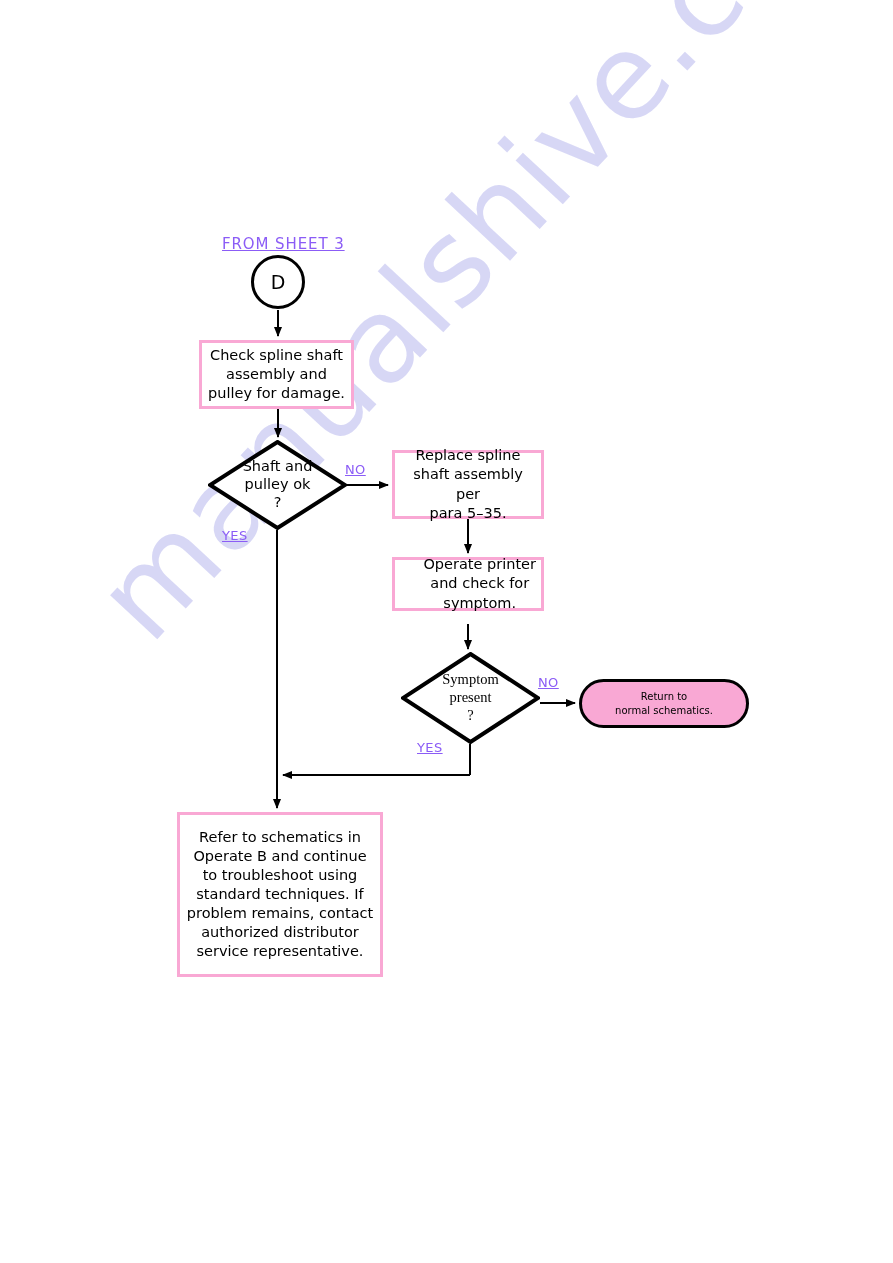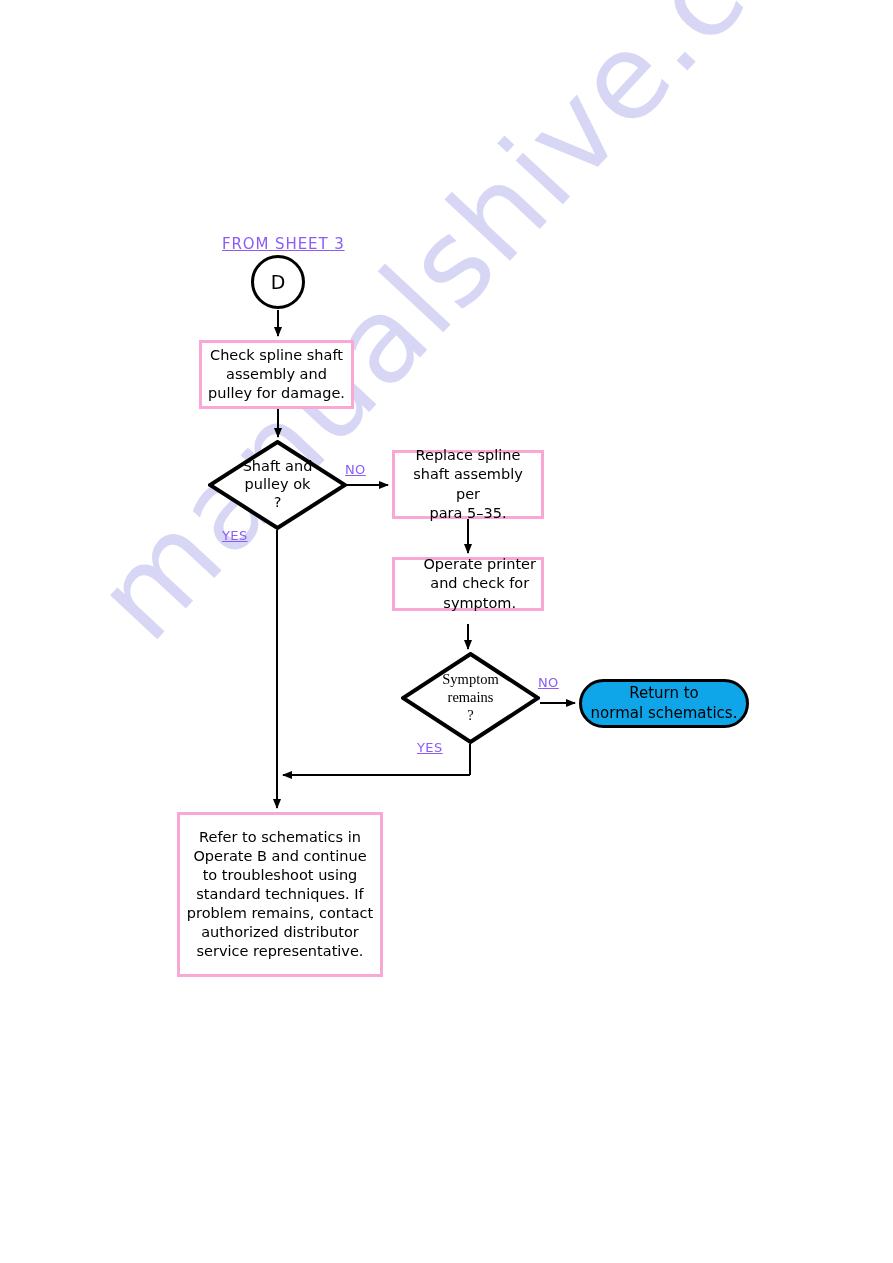--- a/index.html
+++ b/index.html
@@ -63,23 +63,23 @@
   }
   .process {
     border: 3px solid #f9a8d4;
     background: #fff;
     font-size: 14.5px;
     line-height: 1.32;
     padding: 3px 5px;
   }
   .terminator {
     border: 3.5px solid #000;
-    background: #0ea5e9;
+    background: #f9a8d4;
     border-radius: 26px;
-    font-size: 15px;
+    font-size: 10px;
     line-height: 1.32;
     padding: 2px 6px;
   }
   .connector-circle {
     border: 3.5px solid #000;
     background: #fff;
     border-radius: 50%;
     font-size: 19px;
     line-height: 1;
   }
@@ -216,21 +216,21 @@
         <div>symptom.</div>
       </div>
     </div>
 
     <div class="node decision" style="left:401px; top:652px; width:139px; height:92px;font-family:Liberation Serif, serif;">
       <svg class="dia-shape" viewBox="0 0 139 92" preserveAspectRatio="none">
         <polygon points="69.5,2 137,46 69.5,90 2,46" fill="#fff" stroke="#000" stroke-width="4"></polygon>
       </svg>
       <div class="dia-label">
         <div>Symptom</div>
-        <div>remains</div>
+        <div>present</div>
         <div>?</div>
       </div>
     </div>
 
     <div class="node terminator" style="left:579px; top:679px; width:170px; height:49px;">
       <div>
         <div>Return to</div>
         <div>normal schematics.</div>
       </div>
     </div>

